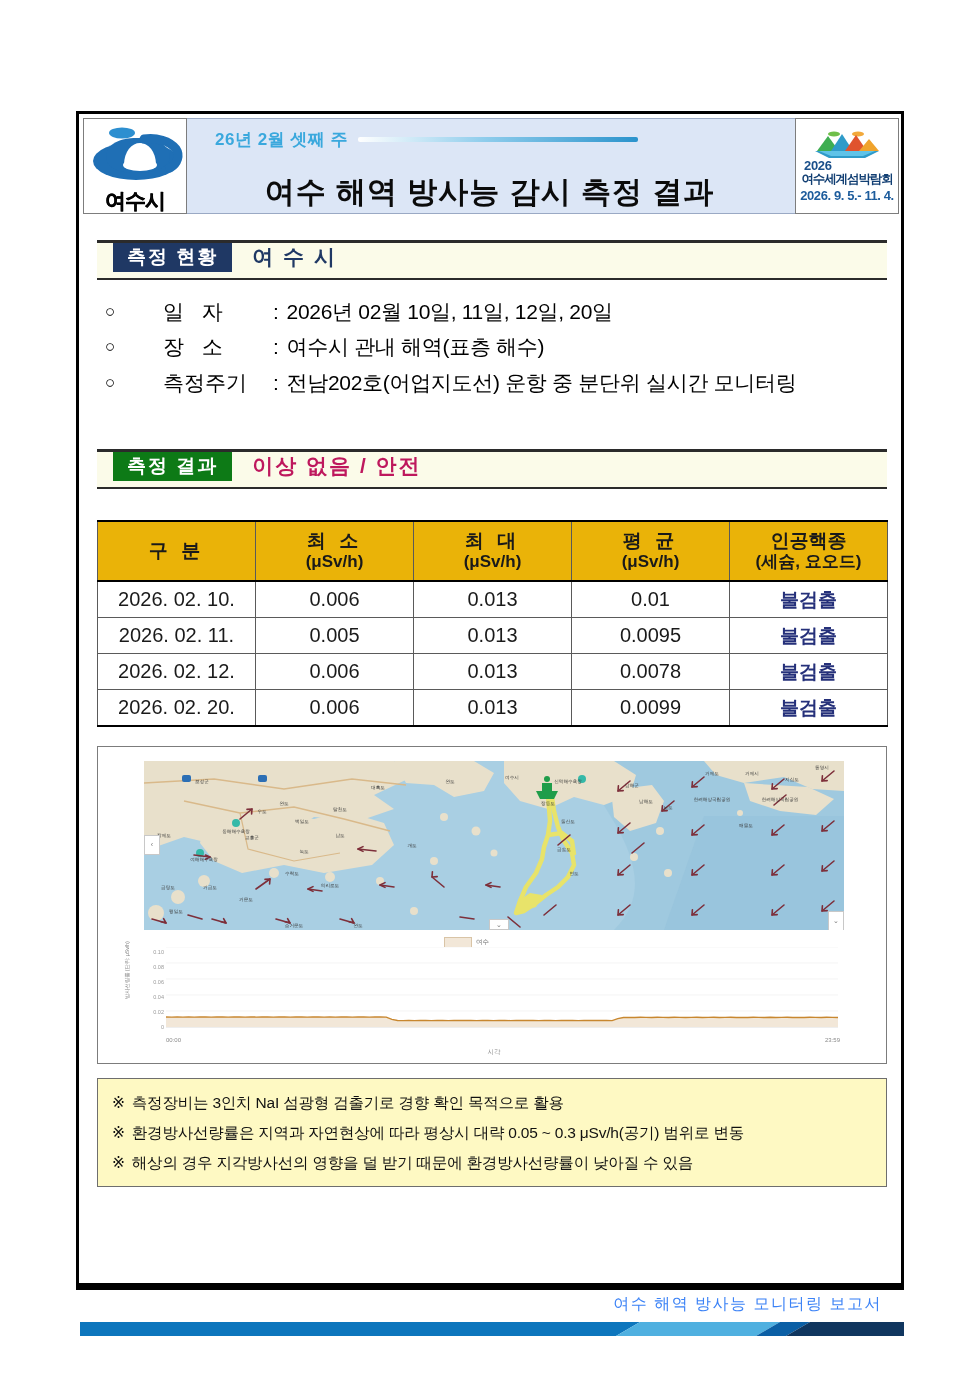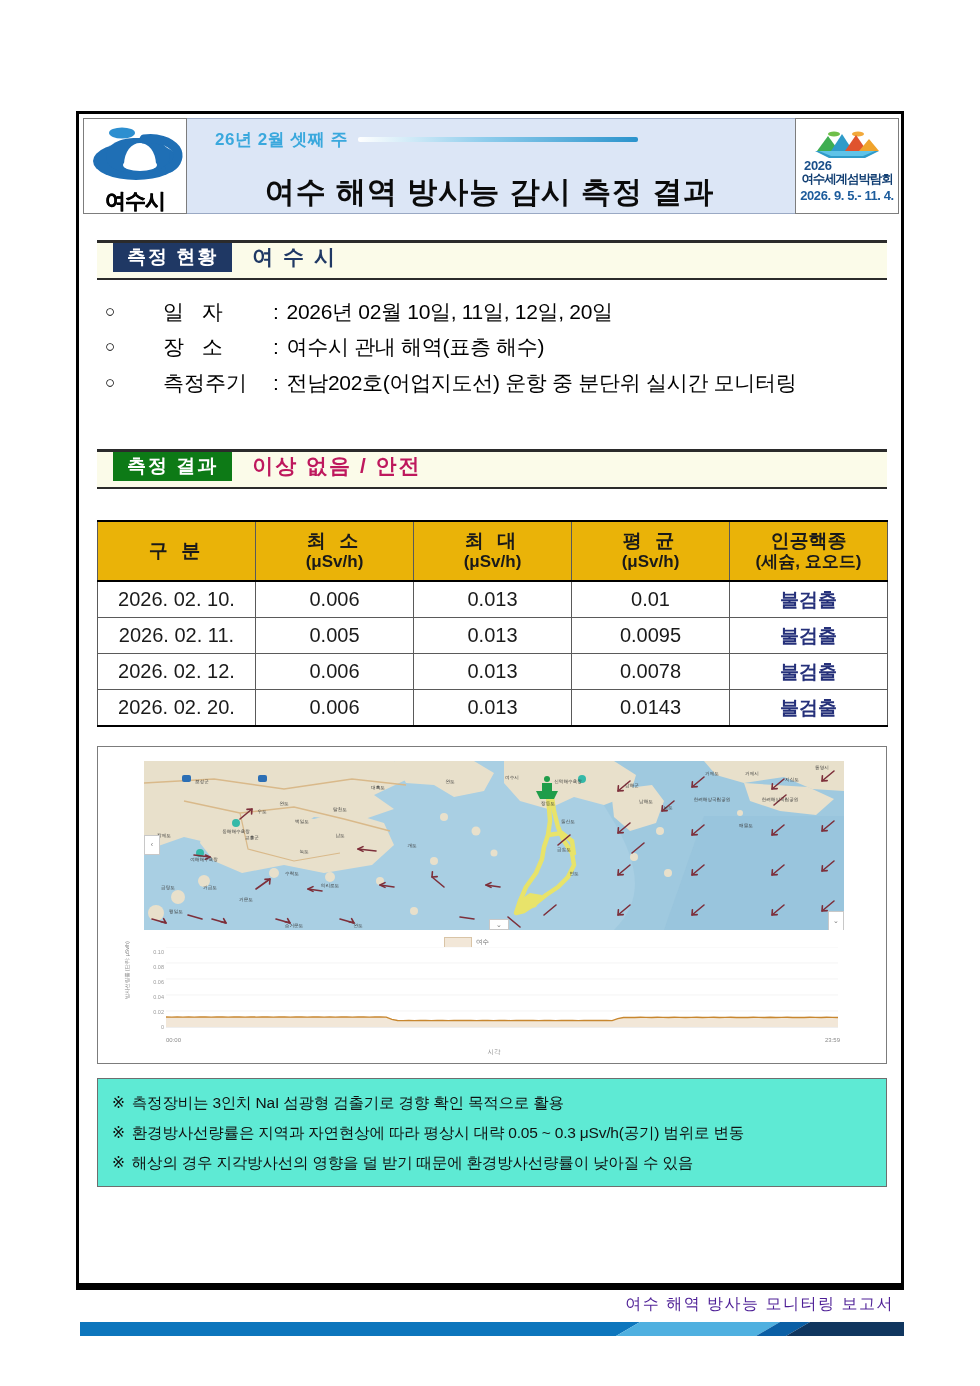--- a/index.html
+++ b/index.html
@@ -343,21 +343,21 @@
 
   
   .notes {
     position: absolute;
     left: 18px;
     top: 964px;
     width: 790px;
     border: 1px solid #6e6e6e;
     box-sizing: border-box;
     padding: 9px 14px 9px 14px;
-    background: #5eead4;
+    background: #fef9c3;
   }
   .note-line {
     font-size: 15.5px;
     line-height: 1.92;
     letter-spacing: -0.2px;
     white-space: nowrap;
     color: #111;
   }
   .note-line .mark { margin-right: 7px; }
 
@@ -366,25 +366,25 @@
     left: 0;
     bottom: 0;
     width: 100%;
     height: 4px;
     background: #000;
   }
 
   
   .footer-text {
     position: absolute;
-    right: 86px;
+    right: 98px;
     top: 1294px;
     font-size: 16px;
     letter-spacing: 1.5px;
-    color: #4c1d95;
+    color: #3b82f6;
     white-space: nowrap;
   }
   .footer-bar {
     position: absolute;
     left: 80px;
     top: 1322px;
     width: 824px;
     height: 14px;
     overflow: hidden;
   }
@@ -520,21 +520,21 @@
           <td>2026. 02. 12.</td>
           <td>0.006</td>
           <td>0.013</td>
           <td>0.0078</td>
           <td class="nuclide">불검출</td>
         </tr>
         <tr>
           <td>2026. 02. 20.</td>
           <td>0.006</td>
           <td>0.013</td>
-          <td>0.0143</td>
+          <td>0.0099</td>
           <td class="nuclide">불검출</td>
         </tr>
       </tbody>
     </table>
 
     <div class="figure-panel">
 
       <div class="map-wrap">
         <svg width="700" height="169" viewBox="0 0 700 169">
           <rect x="0" y="0" width="700" height="169" fill="#a9cfe3"></rect>

